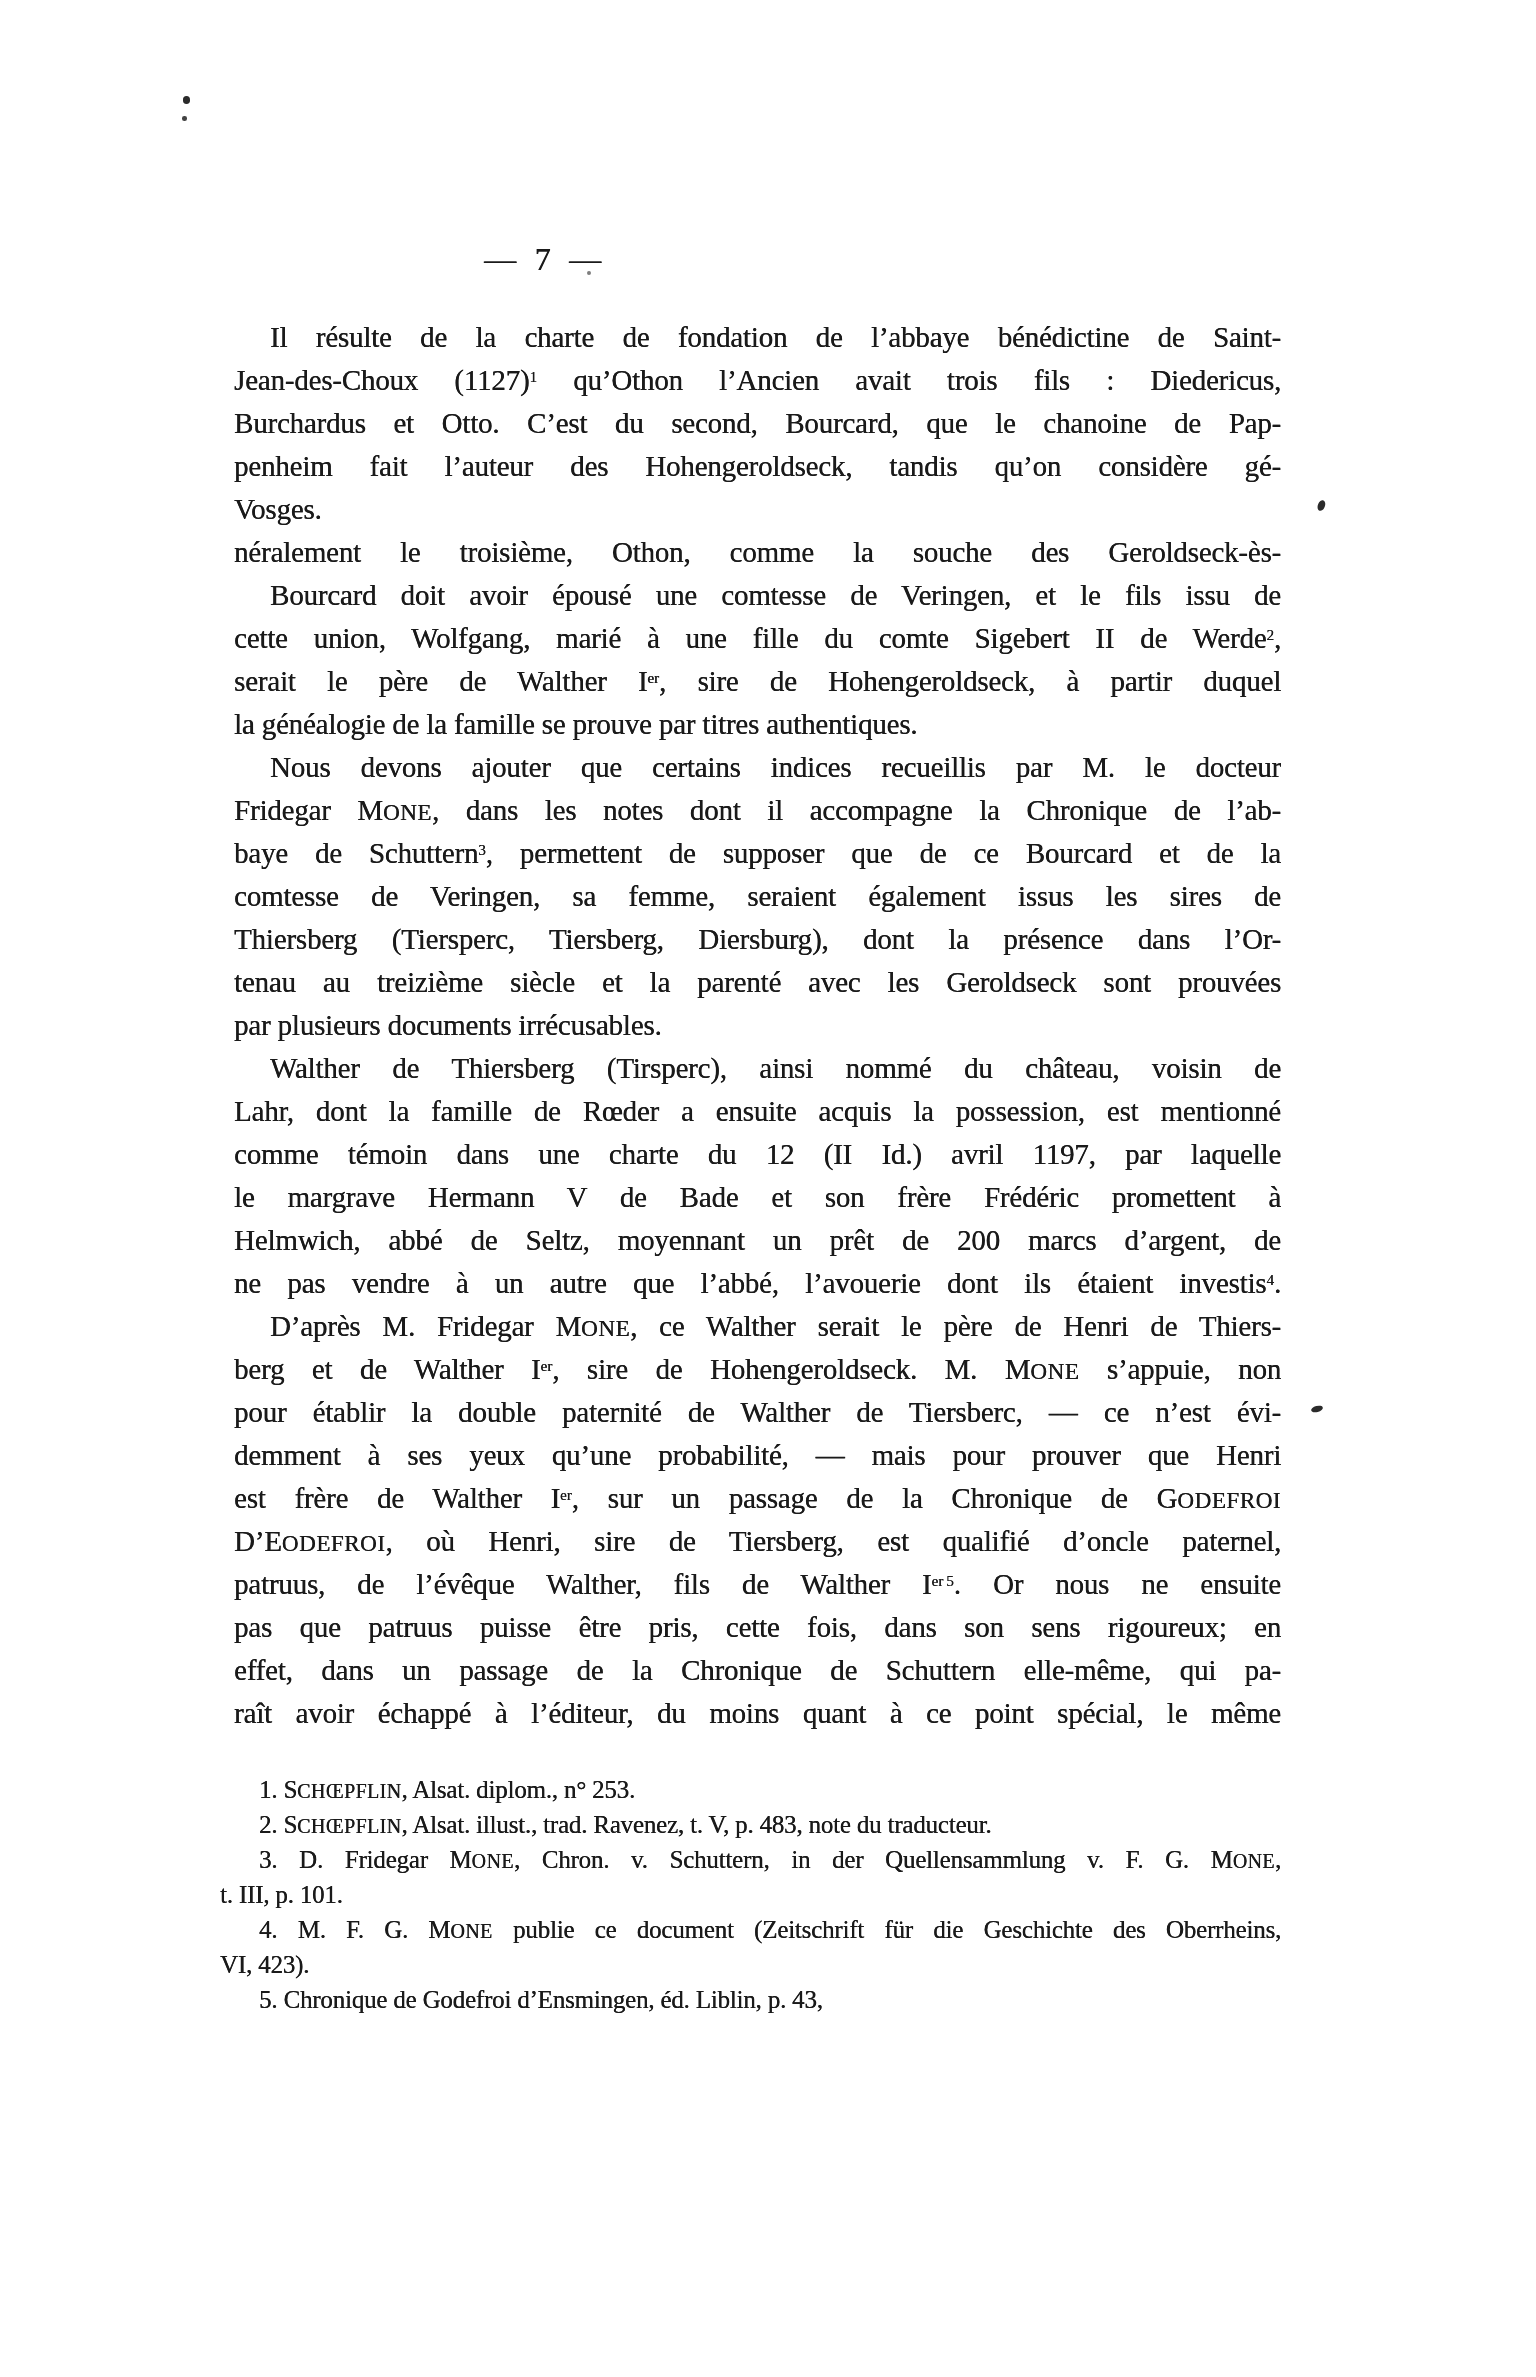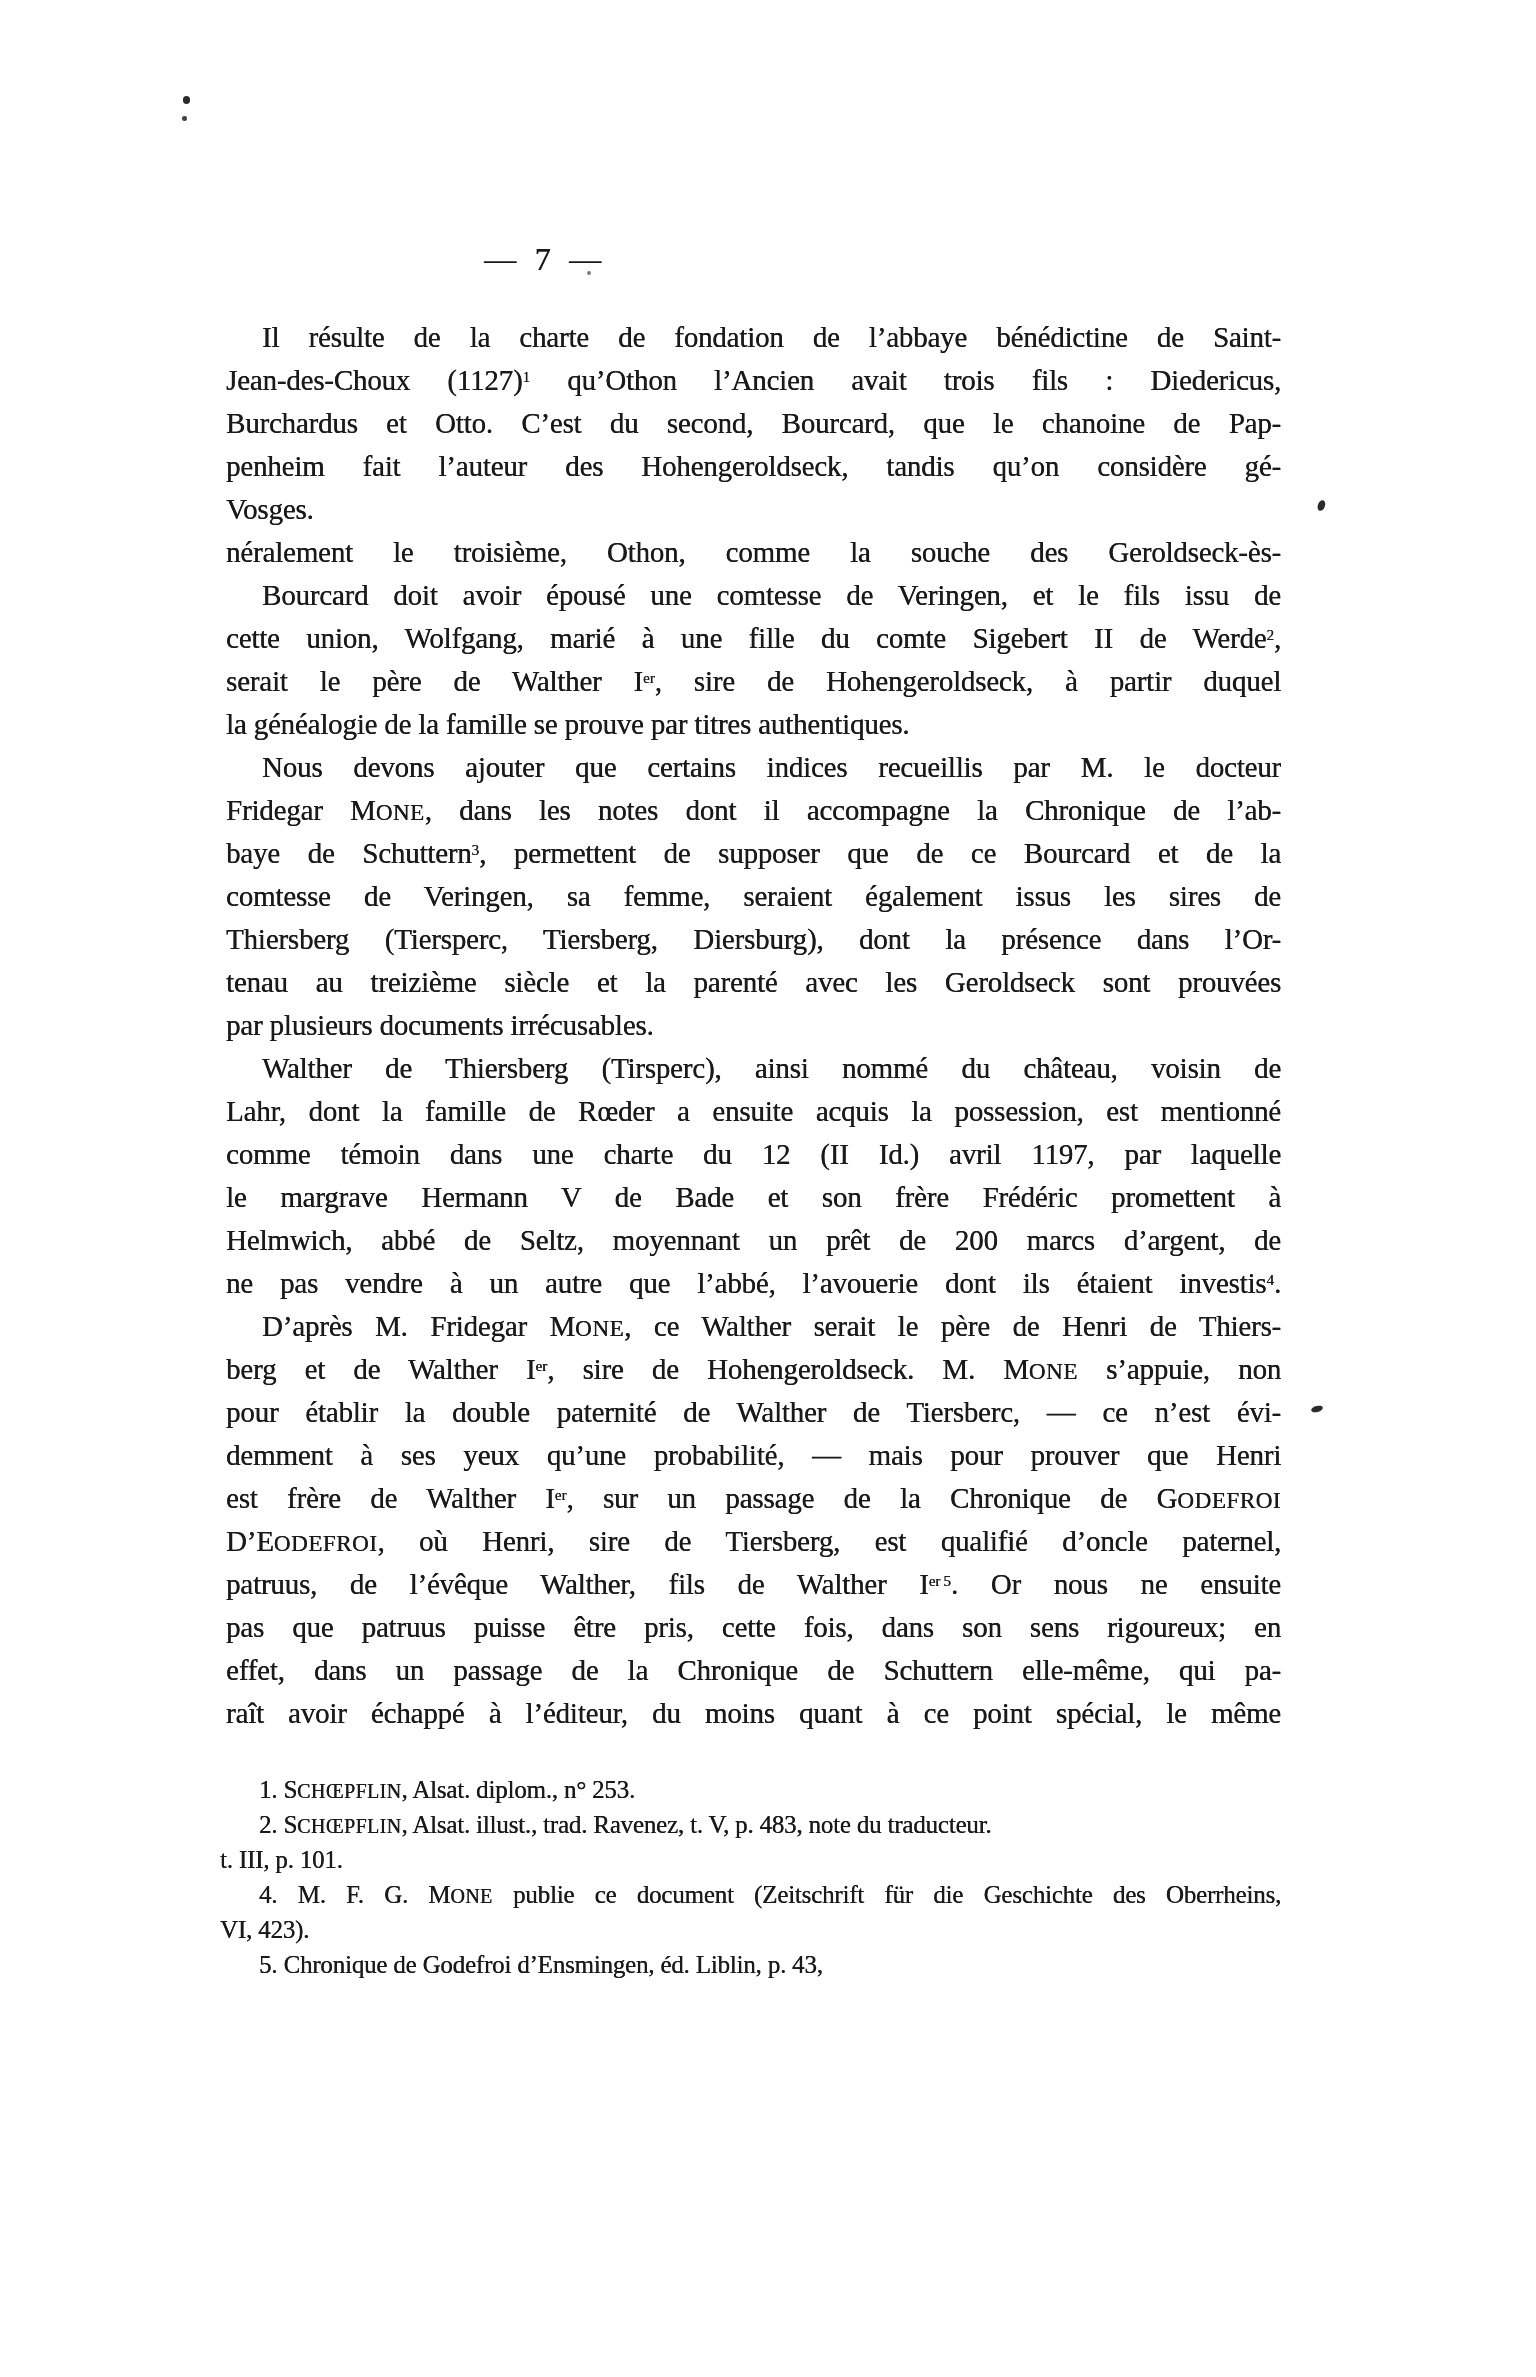--- a/index.html
+++ b/index.html
@@ -38,21 +38,21 @@
     font-size:25px;
   }
   .line{
     text-align:justify;
     text-align-last:justify;
     overflow:hidden;
     letter-spacing:-0.2px;
     text-shadow:0.3px 0 0 currentColor;
     white-space:normal;
   }
-  .body-text .line{height:43px;line-height:43px;}
+  .body-text .line{height:43px;line-height:43px;margin-left:8px;}
   .footnotes .line{height:35px;line-height:35px;}
   .line.nojust{text-align-last:left;}
   .body-text .line.indent{padding-left:36px;}
   .footnotes .line.indent{padding-left:39px;}
   .italic{}
   .smallcaps{font-size:0.8em;letter-spacing:0.02em;}
   .sup{font-size:0.52em;position:relative;top:-0.5em;letter-spacing:0;}
   .sup + .sup{margin-left:3px;}
   .mark{position:absolute;background:#141414;border-radius:50%;}
 </style>
@@ -104,20 +104,21 @@
         <div class="line"><span class="italic">patruus</span><span>, de l’évêque Walther, fils de Walther I</span><span class="sup">er</span><span class="sup">5</span><span>. Or nous ne ensuite</span></div>
         <div class="line"><span>pas que </span><span class="italic">patruus</span><span> puisse être pris, cette fois, dans son sens rigoureux; en</span></div>
         <div class="line"><span>effet, dans un passage de la </span><span class="italic">Chronique de Schuttern</span><span> elle-même, qui pa-</span></div>
         <div class="line"><span>raît avoir échappé à l’éditeur, du moins quant à ce point spécial, le même</span></div>
       </div>
     </div>
 
   <div class="footnotes">
       <div class="line indent nojust"><span>1. S</span><span class="smallcaps">CHŒPFLIN</span><span>, </span><span class="italic">Alsat. diplom.</span><span>, n° 253.</span></div>
       <div class="line indent nojust"><span>2. S</span><span class="smallcaps">CHŒPFLIN</span><span>, </span><span class="italic">Alsat. illust.</span><span>, trad. Ravenez, t. V, p. 483, note du traducteur.</span></div>
+      <div class="line indent"><span>3. D. Fridegar M</span><span class="smallcaps">ONE</span><span>, </span><span class="italic">Chron. v. Schuttern</span><span>, in der </span><span class="italic">Quellensammlung</span><span> v. F. G. M</span><span class="smallcaps">ONE</span><span>,</span></div>
       <div class="line nojust"><span>t. III, p. 101.</span></div>
       <div class="line indent"><span>4. M. F. G. M</span><span class="smallcaps">ONE</span><span> publie ce document (</span><span class="italic">Zeitschrift für die Geschichte des Oberrheins</span><span>,</span></div>
       <div class="line nojust"><span>VI, 423).</span></div>
       <div class="line indent nojust"><span>5. </span><span class="italic">Chronique de Godefroi d’Ensmingen</span><span>, éd. Liblin, p. 43,</span></div>
     </div>
 
   <div id="scan-artifacts">
       <div class="mark" style="left: 183px; top: 96px; width: 6.8px; height: 7.5px; opacity: 0.9; transform: rotate(0deg);"></div>
       <div class="mark" style="left: 182px; top: 116px; width: 4.5px; height: 4.5px; opacity: 0.8; transform: rotate(0deg);"></div>
       <div class="mark" style="left: 587px; top: 271px; width: 3.8px; height: 3.8px; opacity: 0.55; transform: rotate(0deg);"></div>

